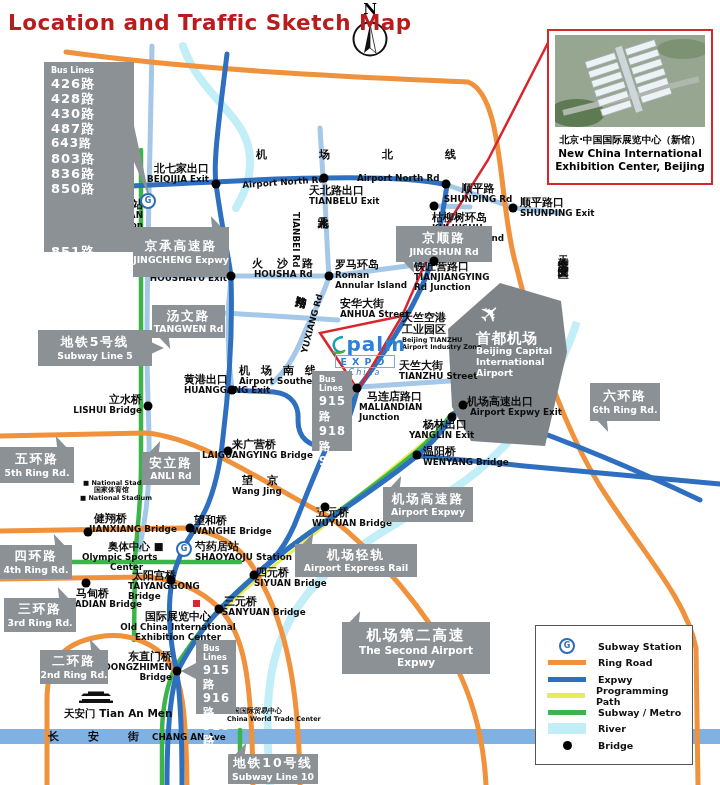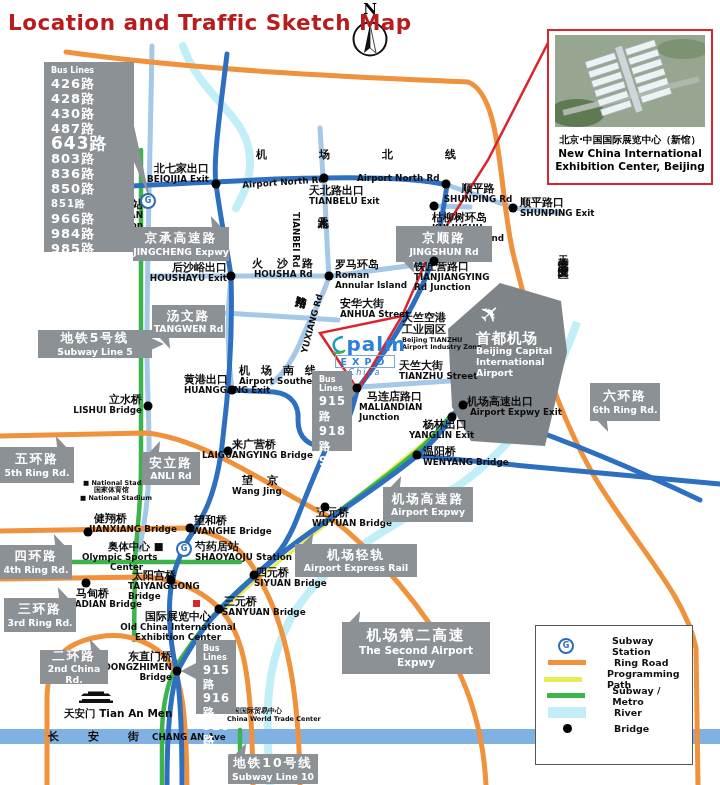--- a/index.html
+++ b/index.html
@@ -41,21 +41,21 @@
   #logo .palm-txt{color:#2f80d8;font-weight:bold;font-size:20px;line-height:1;letter-spacing:1px;}
   #logo .expo-box{margin:1px auto 0;width:58px;border:1.5px solid #7ea8d8;color:#2f80d8;font-weight:bold;font-size:9.5px;letter-spacing:5px;line-height:1.2;}
   #logo .china-txt{color:#3a78c8;font-style:italic;font-size:8px;letter-spacing:2px;}
   #legend{position:absolute;left:535px;top:625px;width:158px;height:140px;border:1.5px solid #555;background:#fff;z-index:14;padding-top:12px;box-sizing:border-box;}
   .leg-row{display:flex;align-items:center;height:16.5px;padding-left:8px;}
   .leg-sw{width:46px;display:flex;justify-content:center;align-items:center;}
   .leg-line{width:38px;height:5px;}
   .leg-band{width:38px;height:11px;}
   .leg-dot{width:9px;height:9px;border-radius:50%;background:#000;}
   .leg-metro{width:12px;height:12px;border:2px solid #2B6BB8;border-radius:50%;background:#fff;color:#2B6BB8;font-weight:bold;font-size:8px;line-height:12px;text-align:center;}
-  .leg-label{font-weight:bold;font-size:9.5px;margin-left:24px;color:#111;}
+  .leg-label{font-weight:bold;font-size:9.5px;margin-left:8px;color:#111;}
   #airplane{position:absolute;left:480px;top:300px;color:#fff;font-size:24px;transform:rotate(-42deg);z-index:10;}
   #tiananmen-icon{position:absolute;left:76px;top:688px;z-index:10;}
 </style>
 </head>
 <body>
 
 <div id="map">
 
   <svg id="roads" width="720" height="785" viewBox="0 0 720 785">
 
@@ -183,20 +183,26 @@
         <div class="leg-label">Subway Station</div>
       </div>
       <div class="leg-row">
         <div class="leg-sw">
           <div class="leg-line" style="background: rgb(240, 145, 60);"></div>
         </div>
         <div class="leg-label">Ring Road</div>
       </div>
       <div class="leg-row">
         <div class="leg-sw">
+          <div class="leg-line" style="background: rgb(46, 111, 192);"></div>
+        </div>
+        <div class="leg-label">Expwy</div>
+      </div>
+      <div class="leg-row">
+        <div class="leg-sw">
           <div class="leg-line" style="background: rgb(232, 236, 85);"></div>
         </div>
         <div class="leg-label">Programming Path</div>
       </div>
       <div class="leg-row">
         <div class="leg-sw">
           <div class="leg-line" style="background: rgb(60, 180, 74);"></div>
         </div>
         <div class="leg-label">Subway / Metro</div>
       </div>
@@ -398,36 +404,36 @@
     <div class="label" style="left: 217px; top: 708px; text-align: left;">
       <div class="tinyzh">■ 中国国际贸易中心</div>
       <div class="tiny" style="margin-left: 10px;">China World Trade Center</div>
     </div>
     <div class="label" style="left: 476px; top: 330px; text-align: left;">
       <div class="zhw">首都机场</div>
       <div class="enw">Beijing Capital</div>
       <div class="enw">International</div>
       <div class="enw">Airport</div>
     </div>
-    <div class="callout" style="left: 133px; top: 227px; width: 96px; height: 34px;">
+    <div class="callout" style="left: 133px; top: 227px; width: 96px; height: 50px;">
       <div class="c-zh">京承高速路</div>
       <div class="c-en">JINGCHENG Expwy</div>
       <div class="ptr ptr-tr"></div>
     </div>
     <div class="callout" style="left: 396px; top: 226px; width: 96px; height: 36px;">
       <div class="c-zh">京顺路</div>
       <div class="c-en">JINGSHUN Rd</div>
       <div class="ptr ptr-bl"></div>
     </div>
     <div class="callout" style="left: 152px; top: 305px; width: 73px; height: 33px;">
       <div class="c-zh">汤文路</div>
       <div class="c-en">TANGWEN Rd</div>
       <div class="ptr ptr-bl"></div>
     </div>
-    <div class="callout" style="left: 38px; top: 330px; width: 114px; height: 28px;">
+    <div class="callout" style="left: 38px; top: 330px; width: 114px; height: 36px;">
       <div class="c-zh">地铁5号线</div>
       <div class="c-en">Subway Line 5</div>
       <div class="ptr ptr-r"></div>
     </div>
     <div class="callout" style="left: 0px; top: 447px; width: 74px; height: 36px;">
       <div class="c-zh">五环路</div>
       <div class="c-en">5th Ring Rd.</div>
       <div class="ptr ptr-tr"></div>
     </div>
     <div class="callout" style="left: 142px; top: 452px; width: 58px; height: 33px;">
@@ -455,44 +461,44 @@
       <div class="c-en">4th Ring Rd.</div>
       <div class="ptr ptr-tr"></div>
     </div>
     <div class="callout" style="left: 4px; top: 598px; width: 72px; height: 34px;">
       <div class="c-zh">三环路</div>
       <div class="c-en">3rd Ring Rd.</div>
       <div class="ptr ptr-tr"></div>
     </div>
     <div class="callout" style="left: 40px; top: 650px; width: 68px; height: 34px;">
       <div class="c-zh">二环路</div>
-      <div class="c-en">2nd China Rd.</div>
+      <div class="c-en">2nd Ring Rd.</div>
       <div class="ptr ptr-tr"></div>
     </div>
     <div class="callout callout-big" style="left: 342px; top: 622px; width: 148px; height: 52px;">
       <div class="c-zh">机场第二高速</div>
       <div class="c-en">The Second Airport Expwy</div>
       <div class="ptr ptr-tl"></div>
     </div>
     <div class="callout" style="left: 228px; top: 754px; width: 90px; height: 30px;">
       <div class="c-zh">地铁10号线</div>
       <div class="c-en">Subway Line 10</div>
       <div class="ptr ptr-tl"></div>
     </div>
     <div class="busbox" style="left: 44px; top: 62px; width: 90px; height: 190px; box-sizing: border-box;">
       <div class="bt">Bus Lines</div>
       <div class="bl" style="font-size: 13px; line-height: 15px;">426路</div>
       <div class="bl" style="font-size: 13px; line-height: 15px;">428路</div>
       <div class="bl" style="font-size: 13px; line-height: 15px;">430路</div>
       <div class="bl" style="font-size: 13px; line-height: 15px;">487路</div>
-      <div class="bl" style="font-size: 17px; line-height: 15px;">643路</div>
+      <div class="bl" style="font-size: 12px; line-height: 15px;">643路</div>
       <div class="bl" style="font-size: 13px; line-height: 15px;">803路</div>
       <div class="bl" style="font-size: 13px; line-height: 15px;">836路</div>
       <div class="bl" style="font-size: 13px; line-height: 15px;">850路</div>
-      <div class="bl" style="font-size: 10px; line-height: 15px;">851路</div>
+      <div class="bl" style="font-size: 13px; line-height: 15px; margin-top: 48px;">851路</div>
       <div class="bl" style="font-size: 13px; line-height: 15px;">966路</div>
       <div class="bl" style="font-size: 13px; line-height: 15px;">984路</div>
       <div class="bl" style="font-size: 13px; line-height: 15px;">985路</div>
     </div>
     <div class="busbox" style="left: 312px; top: 371px; width: 40px; height: 80px; box-sizing: border-box;">
       <div class="bt">Bus Lines</div>
       <div class="bl" style="font-size: 11.5px; line-height: 15px;">915路</div>
       <div class="bl" style="font-size: 11.5px; line-height: 15px;">918路</div>
       <div class="bl" style="font-size: 11.5px; line-height: 15px;">970路</div>
       <div class="bl" style="font-size: 11.5px; line-height: 15px;">980路</div>

